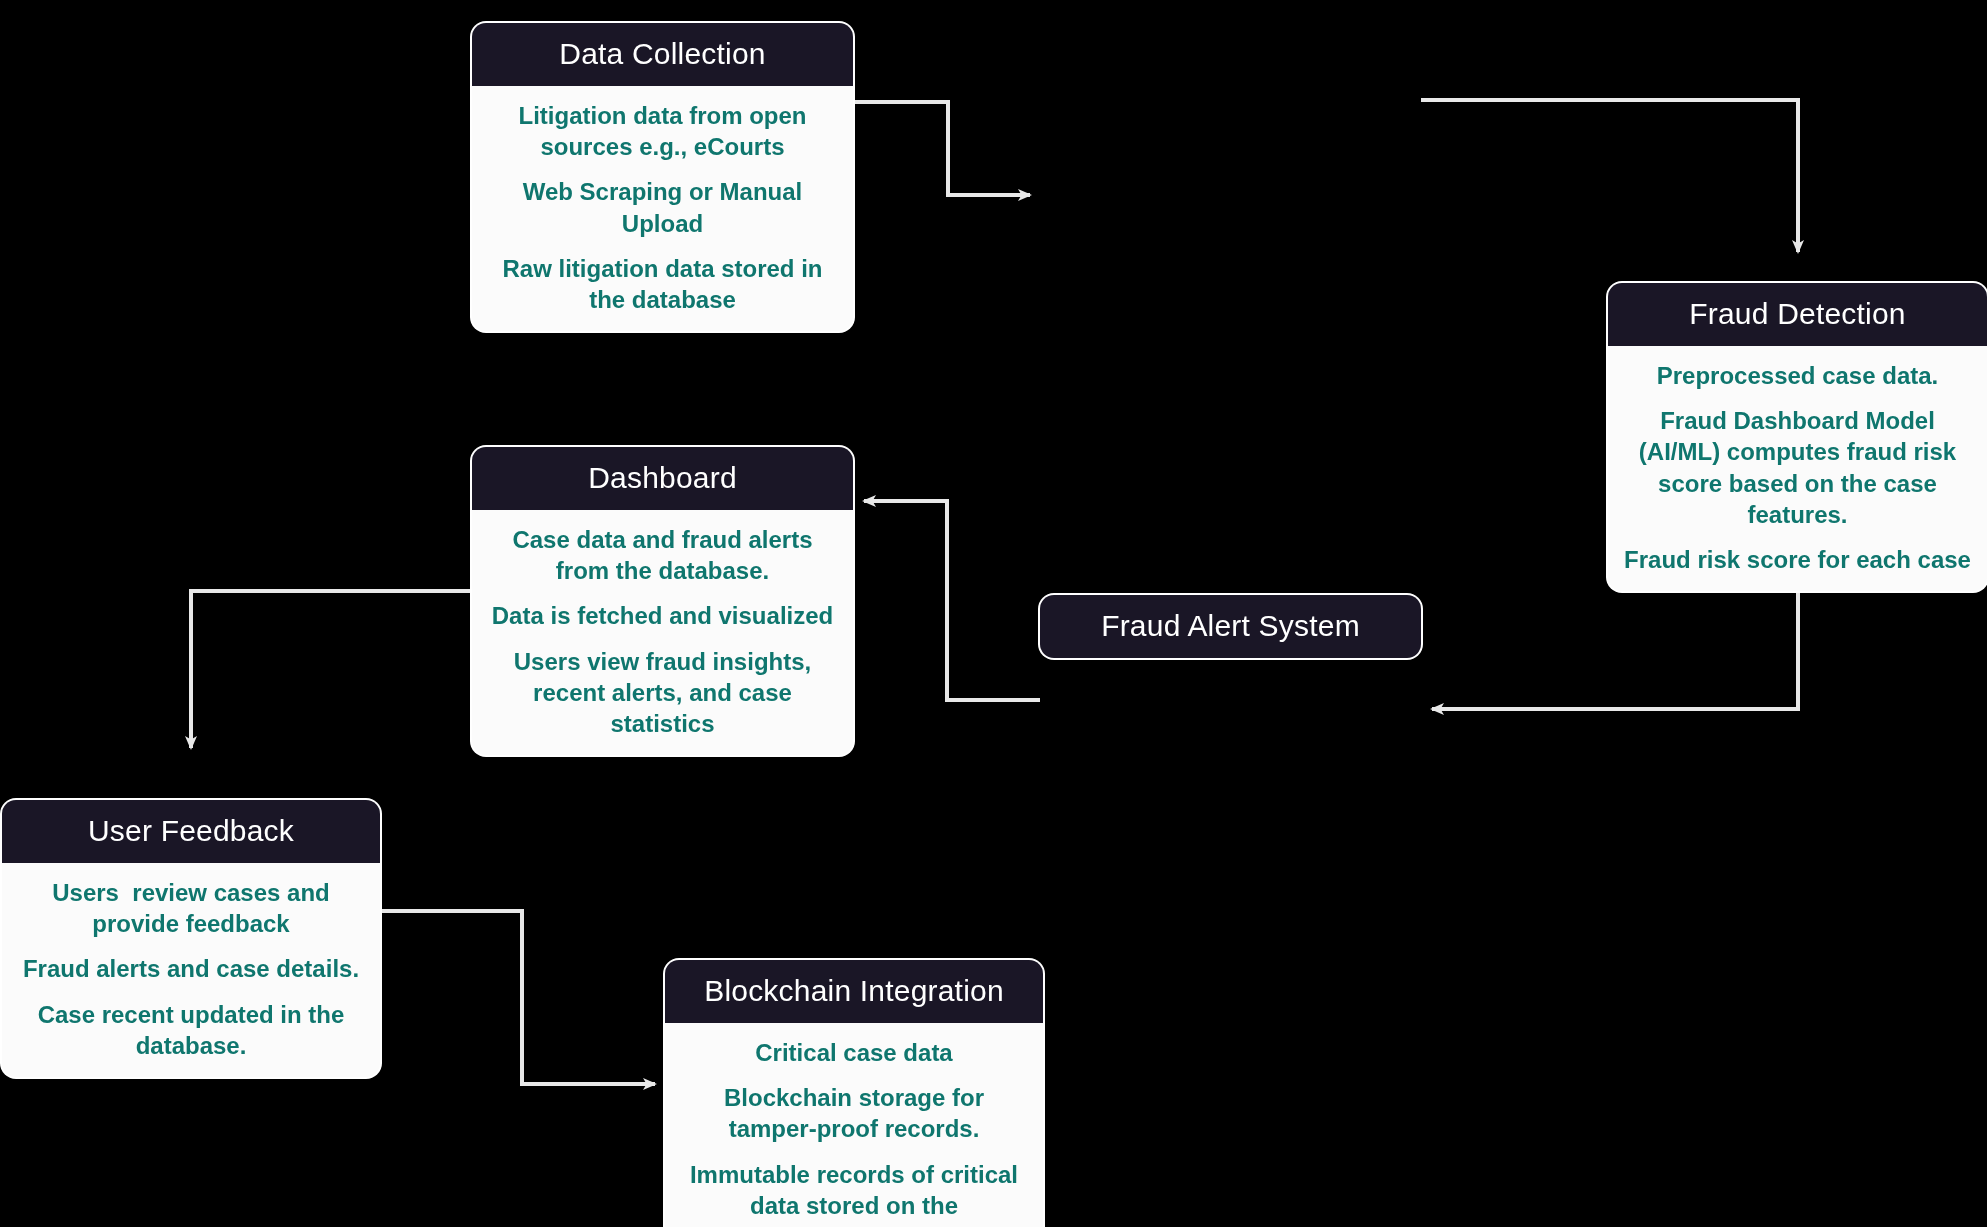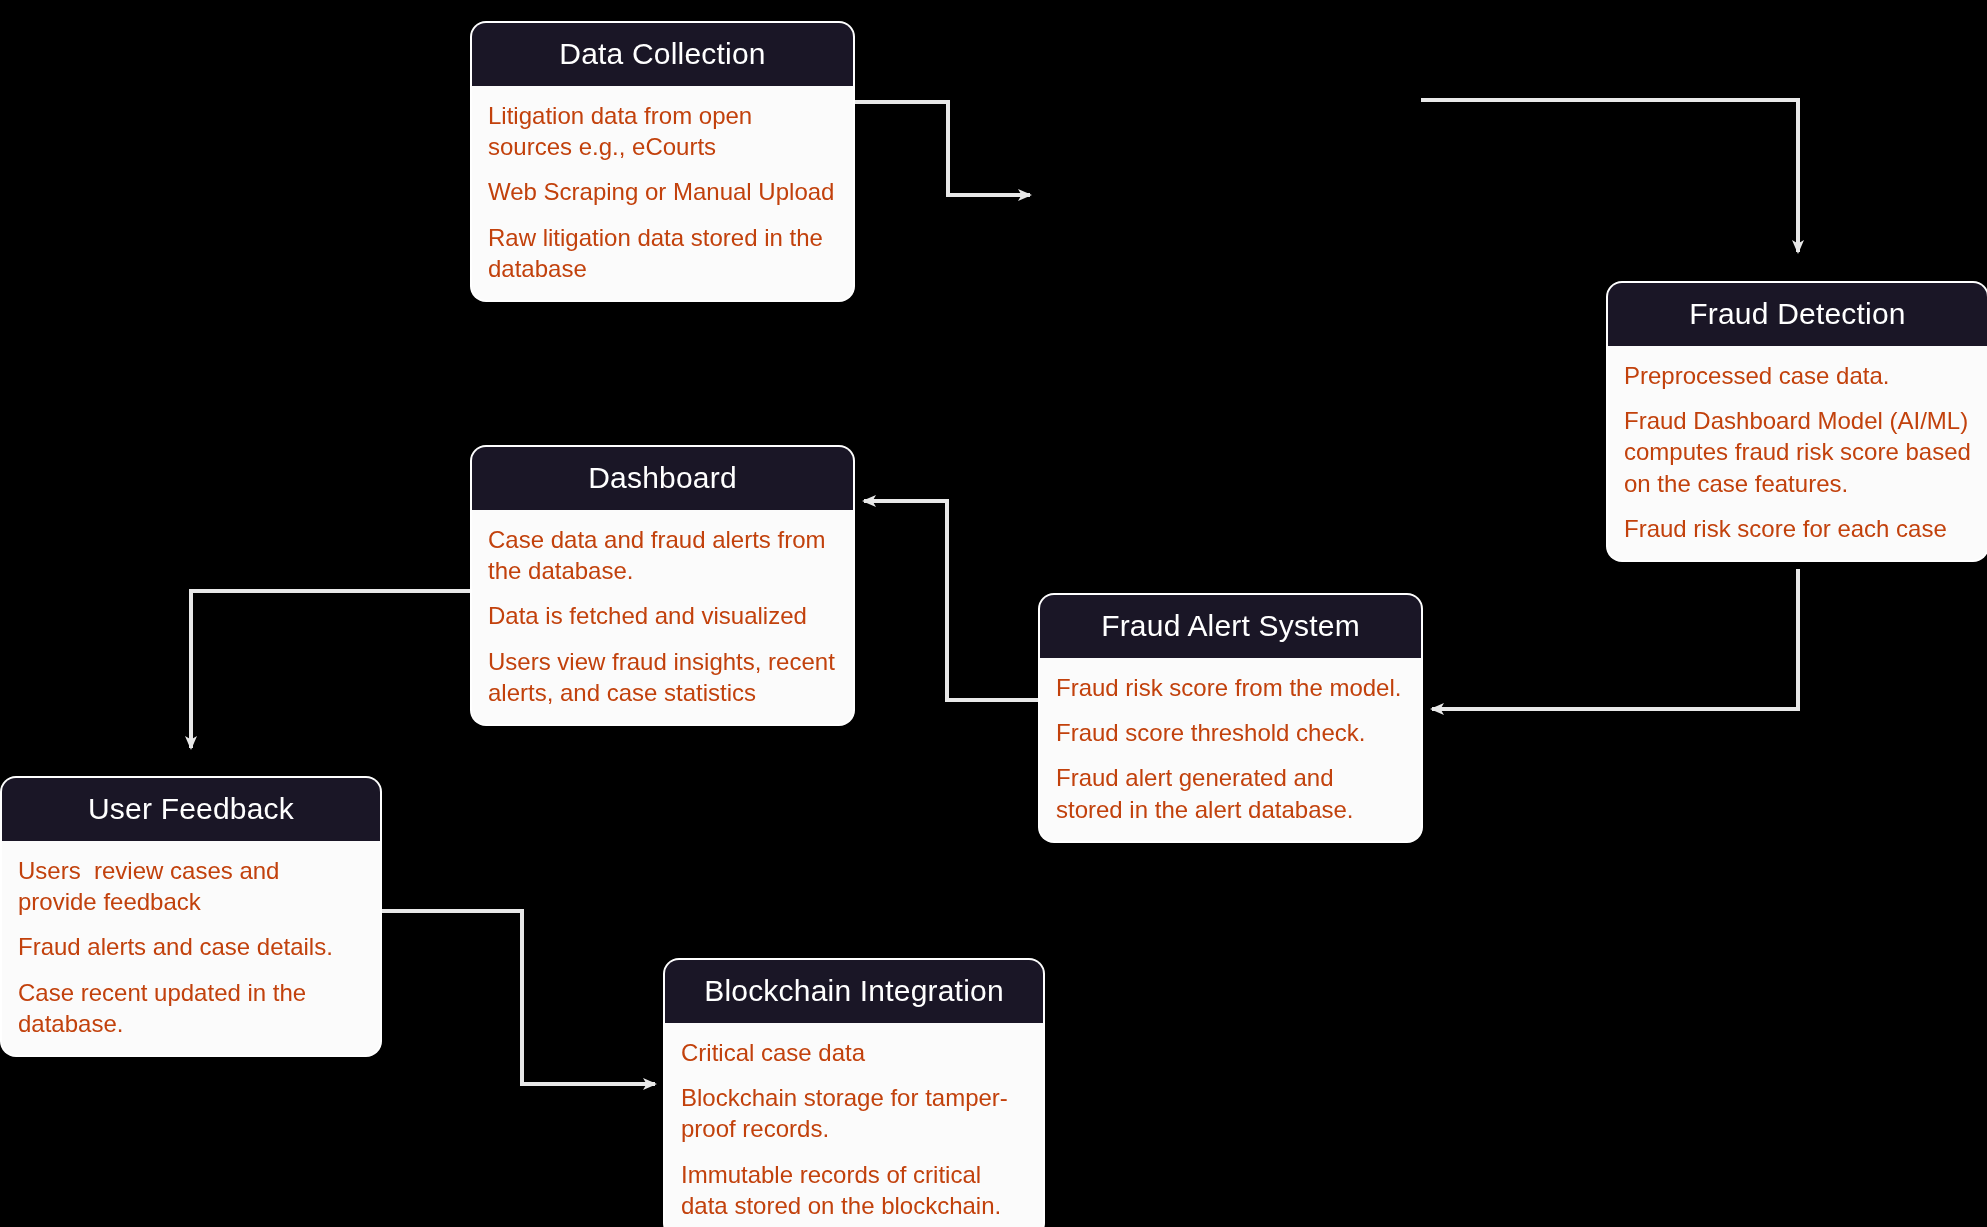--- a/index.html
+++ b/index.html
@@ -4,31 +4,31 @@
 <style>
   html,body{margin:0;padding:0;background:#000;}
   body{width:1987px;height:1227px;overflow:hidden;font-family:"Liberation Sans",sans-serif;}
   #stage{position:relative;width:1987px;height:1227px;background:#000;}
 
   .node{position:absolute;border-radius:14px;overflow:hidden;
         background:#fbfbfb;box-shadow:0 0 0 2px #ffffff;margin-top:20px;}
   .node .hdr{background:#1a1626;color:#ffffff;font-size:30px;line-height:1;
              text-align:center;padding:16px 10px 17px;letter-spacing:.2px;font-weight:400;}
   .node .body{background:#fbfbfb;padding:14px 16px 16px;}
-  .node .body p{margin:0 0 14px;color:#c2410c;font-size:24px;line-height:1.30;font-weight:400;
-                white-space:pre-wrap;}
+  .node .body p{margin:0 0 14px;color:#0f766e;font-size:24px;line-height:1.30;font-weight:700;
+                white-space:pre-wrap;text-align:center;}
   .node .body p:last-child{margin-bottom:0;}
 
   
   #n-collection   {left:472px; top:3px;    width:381px;}
   #n-preprocess   {left:1040px;top:3px;    width:381px;}
   #n-detection    {left:1608px;top:263px;  width:379px;}
   #n-dashboard    {left:472px; top:427px;  width:381px;}
   #n-alert        {left:1040px;top:575px;  width:381px;}
-  #n-feedback     {left:2px;   top:758px;  width:378px;}
+  #n-feedback     {left:2px;   top:780px;  width:378px;}
   #n-blockchain   {left:665px; top:940px;  width:378px;}
 
   .edges{position:absolute;left:0;top:0;width:1987px;height:1227px;pointer-events:none;}
 </style>
 </head>
 <body>
 
 <div id="stage">
 
   <svg class="edges" viewBox="0 0 1987 1227" width="1987" height="1227" aria-hidden="true">
@@ -74,25 +74,20 @@
     <div class="hdr">Dashboard</div>
     <div class="body">
       <p>Case data and fraud alerts from the database.</p>
       <p>Data is fetched and visualized</p>
       <p>Users view fraud insights, recent alerts, and case statistics</p>
     </div>
   </div>
 
   <div class="node" id="n-alert">
     <div class="hdr">Fraud Alert System</div>
-    <div class="body">
-      <p>Fraud risk score from the model.</p>
-      <p>Fraud score threshold check.</p>
-      <p>Fraud alert generated and stored in the alert database.</p>
-    </div>
   </div>
 
   <div class="node" id="n-feedback">
     <div class="hdr">User Feedback</div>
     <div class="body">
       <p>Users  review cases and provide feedback</p>
       <p>Fraud alerts and case details.</p>
       <p>Case recent updated in the database.</p>
     </div>
   </div>

